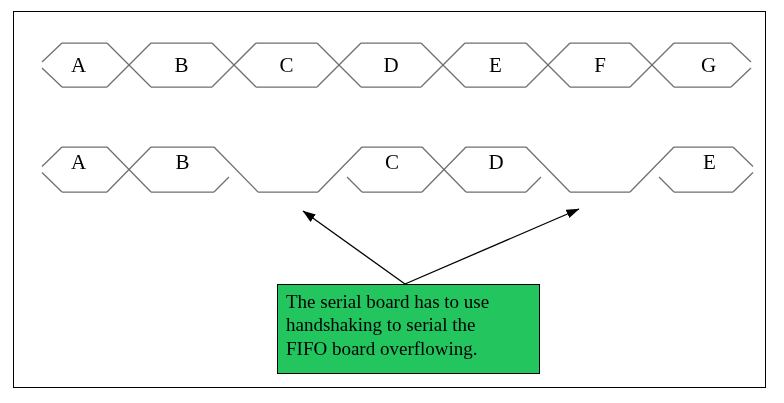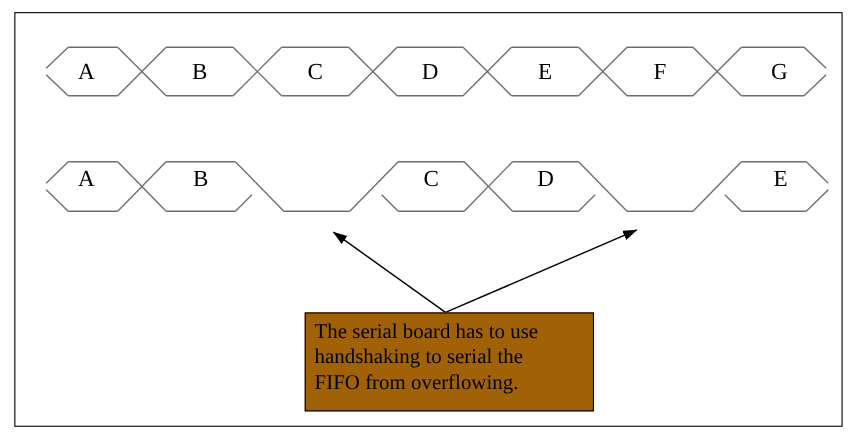--- a/index.html
+++ b/index.html
@@ -25,21 +25,21 @@
     left: 0; top: 0;
   }
   .frame-label {
     font-family: "Liberation Serif", serif;
     font-size: 21px;
     fill: #000;
     stroke: none;
   }
   .callout {
     position: absolute;
-    background: #a16207;
+    background: #22c55e;
     border: 1.4px solid #000;
     box-sizing: border-box;
     padding: 5px 6px 0 8px;
   }
   .callout-line {
     font-family: "Liberation Serif", serif;
     font-size: 19px;
     line-height: 23.3px;
     color: #000;
     white-space: nowrap;
@@ -133,15 +133,15 @@
         <text class="frame-label" x="392" y="169" text-anchor="middle">C</text>
         <text class="frame-label" x="496" y="169" text-anchor="middle">D</text>
         <text class="frame-label" x="709.5" y="169" text-anchor="middle">E</text>
       </g>
       <line x1="405" y1="284" x2="303" y2="211" stroke="#000000" stroke-width="1.3" marker-end="url(#arrowhead)"></line>
       <line x1="405" y1="284" x2="579" y2="209" stroke="#000000" stroke-width="1.3" marker-end="url(#arrowhead)"></line>
     </svg>
   <div id="callout" class="callout" style="left: 277px; top: 284px; width: 263px; height: 90px;">
       <div class="callout-line">The serial board has to use</div>
       <div class="callout-line">handshaking to serial the</div>
-      <div class="callout-line">FIFO from overflowing.</div>
+      <div class="callout-line">FIFO board overflowing.</div>
     </div>
 </div>
 
 </body></html>

